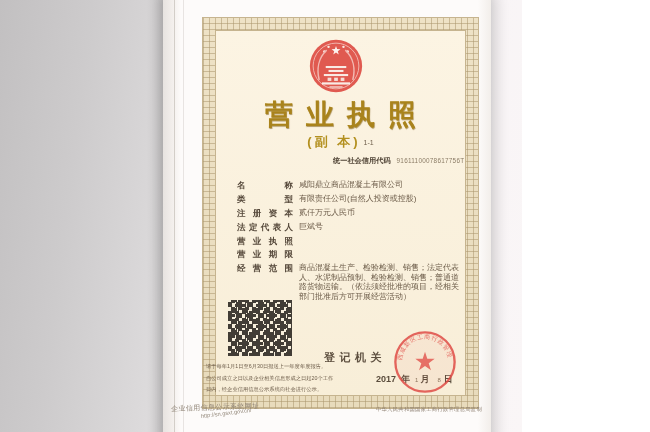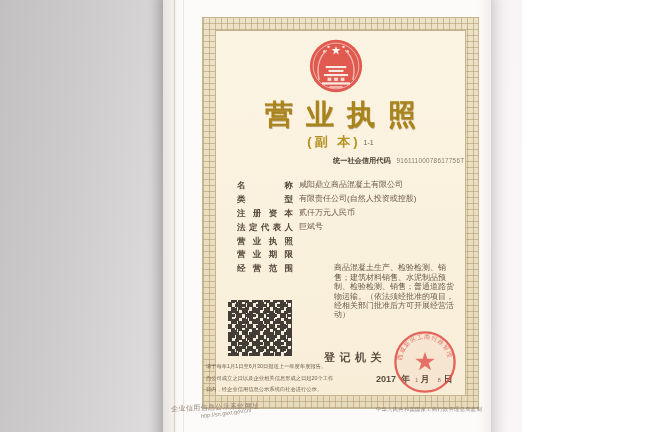--- a/index.html
+++ b/index.html
@@ -36,21 +36,21 @@
     text-shadow:0.6px 0.9px 0.7px rgba(118,84,10,.55),-0.3px -0.3px 0.4px rgba(255,240,190,.8);
   }
   .subtitle{position:absolute;left:203px;top:133px;width:275px;text-align:center;
     color:#b3901f;font-weight:bold;font-size:13px;letter-spacing:3px;white-space:nowrap;}
   .copyno{font-size:7px;color:#6f604c;letter-spacing:0;margin-left:3px;font-weight:normal;vertical-align:1px;}
   .credit{position:absolute;left:333px;top:152px;transform:scale(.8);transform-origin:left top;white-space:nowrap;}
   .credit-label{font-size:9px;font-weight:bold;color:#4f4335;}
   .credit-code{font-size:8px;color:#8b7c66;margin-left:3px;letter-spacing:.3px;}
   .rows{position:absolute;left:237px;top:180px;width:224px;color:#6b5b48;}
   .row{display:flex;align-items:flex-start;height:13.9px;}
-  .row.scope{height:auto;gap:35px;}
+  .row.scope{height:auto;}
   .flabel{flex:0 0 56px;width:56px;font-size:8.5px;font-weight:bold;color:#55483a;
     text-align:justify;text-align-last:justify;-webkit-text-justify:inter-character;text-justify:inter-character;}
   .fvalue{margin-left:6px;flex:1;font-size:8px;line-height:9.8px;}
   .row.scope .fvalue{line-height:9.4px;}
   .qr{
     position:absolute;left:228px;top:300px;width:64px;height:56px;
     background:
       repeating-conic-gradient(#35302a 0% 25%,rgba(0,0,0,0) 25% 50%),
       repeating-conic-gradient(#35302a 0% 25%,rgba(0,0,0,0) 25% 50%),
       #f6eedc;
@@ -138,21 +138,21 @@
       <span class="fvalue">巨斌号</span>
     </div>
     <div class="row">
       <span class="flabel">营业执照</span>
     </div>
     <div class="row">
       <span class="flabel">营业期限</span>
     </div>
     <div class="row scope">
       <span class="flabel">经营范围</span>
-      <span class="fvalue">商品混凝土生产、检验检测、销售；建筑材料销售、水泥制品预制、检验检测、销售；普通道路货物运输。（依法须经批准的项目，经相关部门批准后方可开展经营活动）</span>
+      <span class="fvalue">商品混凝土生产、检验检测、销售；法定代表人、水泥制品预制、检验检测、销售；普通道路货物运输。（依法须经批准的项目，经相关部门批准后方可开展经营活动）</span>
     </div>
   </div>
 
   <div class="qr"></div>
 
   <div class="notice">
     <div>请于每年1月1日至6月30日报送上一年度年度报告。</div>
     <div>自公司成立之日以及企业相关信息形成之日起20个工作</div>
     <div>日内，经企业信用信息公示系统向社会进行公示。</div>
   </div>

